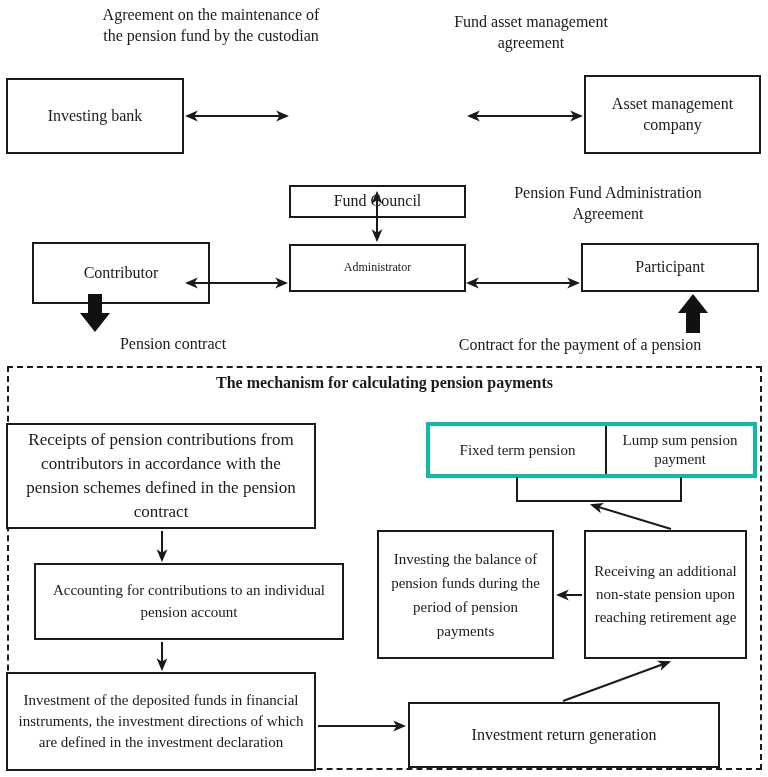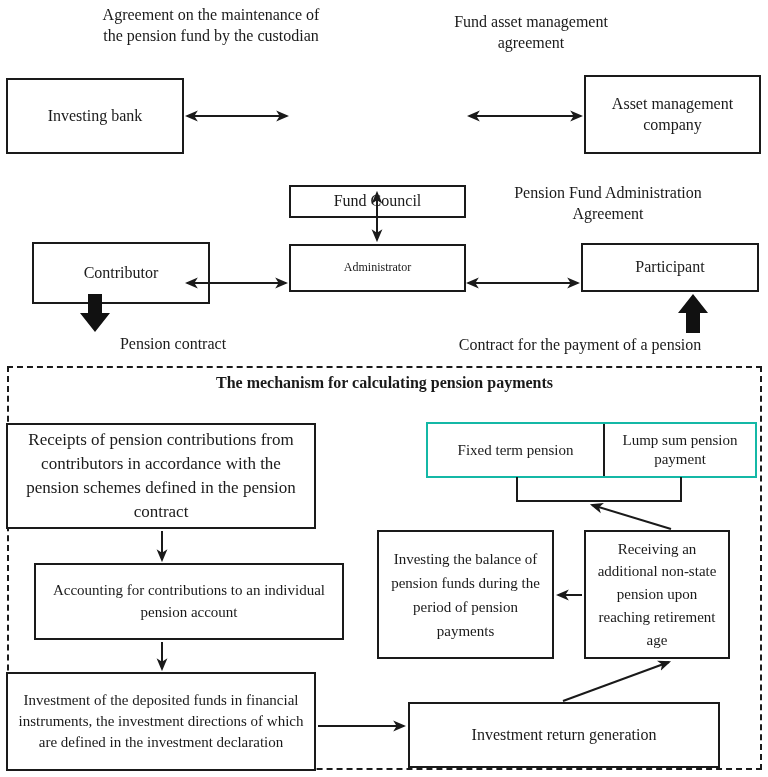--- a/index.html
+++ b/index.html
@@ -59,32 +59,32 @@
   .l-admin-agr{left:500px;top:183px;width:216px;font-size:16px;}
   .l-pension-contract{left:100px;top:334px;width:146px;font-size:16px;}
   .l-payment-contract{left:443px;top:335px;width:274px;font-size:16px;}
 
   
   .b-receipts{left:6px;top:423px;width:310px;height:106px;font-size:17px;line-height:1.42;}
   .b-accounting{left:6px;top:563px;width:310px;height:77px;font-size:15px;line-height:1.42;margin-left:28px;}
   .b-investment{left:6px;top:672px;width:310px;height:99px;font-size:15px;line-height:1.42;}
   .pair{
     position:absolute;left:426px;top:422px;width:331px;height:56px;
-    box-sizing:border-box;border:2px solid #14b8a6;background:#fff;
+    box-sizing:border-box;border:4px solid #14b8a6;background:#fff;
     display:flex;z-index:2;font-size:15px;
   }
   .pair .cell{
     box-sizing:border-box;
     display:flex;align-items:center;justify-content:center;
     text-align:center;line-height:1.25;padding:2px 6px;
   }
   .cell-fixed{width:177px;border-right:2px solid #1a1a1a;}
   .cell-lump{flex:1;}
   .b-invbal{left:377px;top:530px;width:177px;height:129px;font-size:15px;line-height:1.6;}
-  .b-receiving{left:584px;top:530px;width:146px;height:129px;font-size:15px;line-height:1.52;padding:2px 4px;}
+  .b-receiving{left:584px;top:530px;width:163px;height:129px;font-size:15px;line-height:1.52;padding:2px 4px;}
   .b-irg{left:408px;top:702px;width:312px;height:66px;font-size:16px;}
 </style>
 </head>
 <body>
 
 <div class="stage">
 
   <div class="lbl l-custodian-agr">Agreement on the maintenance of the pension fund by the custodian</div>
   <div class="lbl l-asset-agr">Fund asset management agreement</div>
   <div class="lbl l-admin-agr">Pension Fund Administration Agreement</div>

